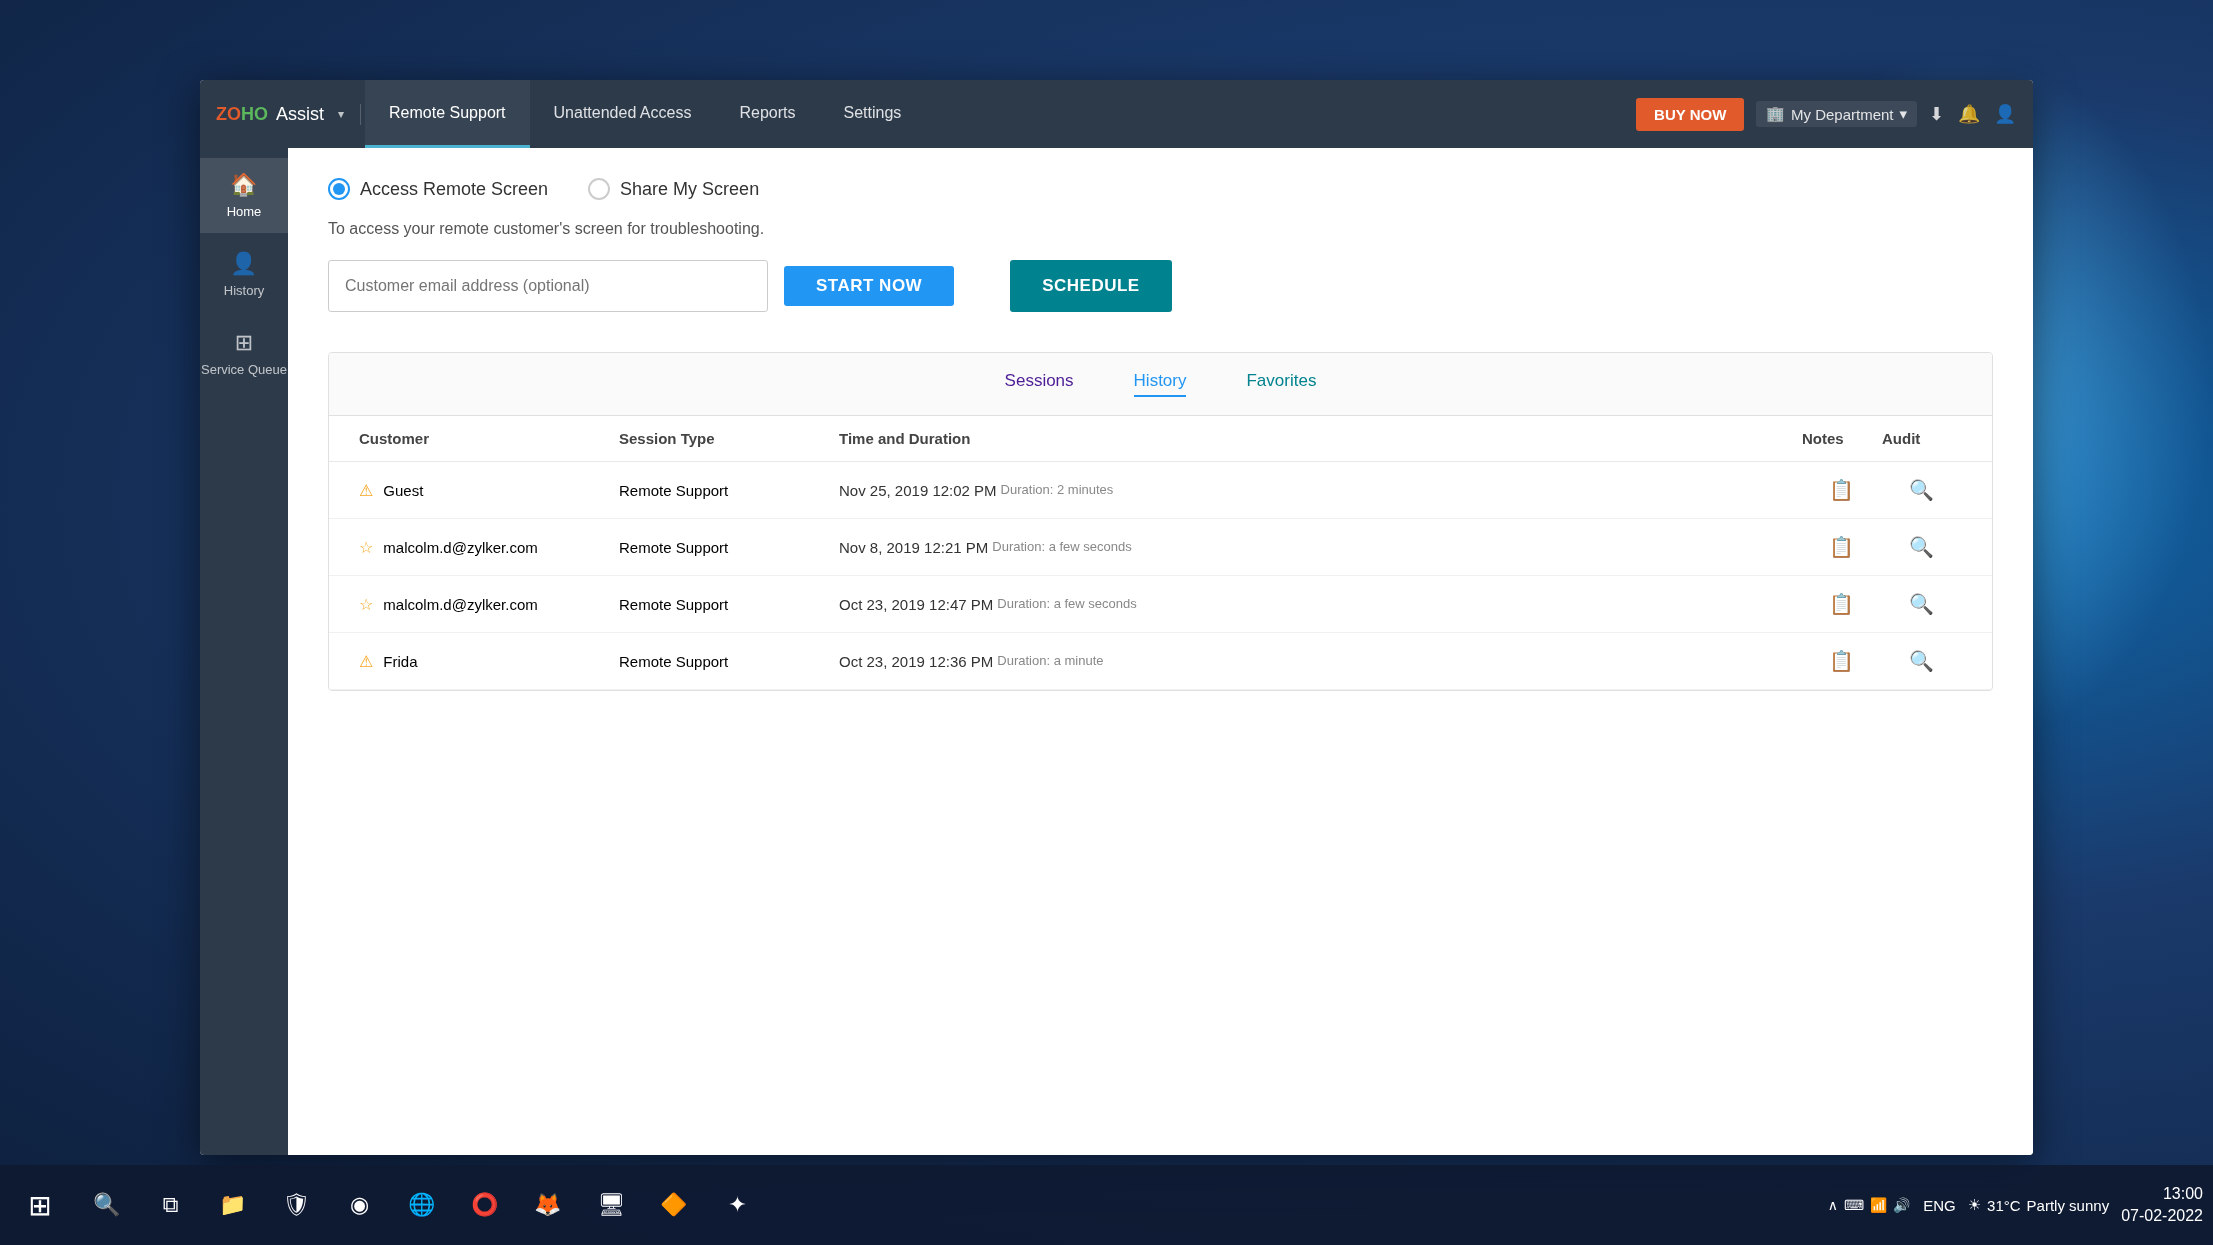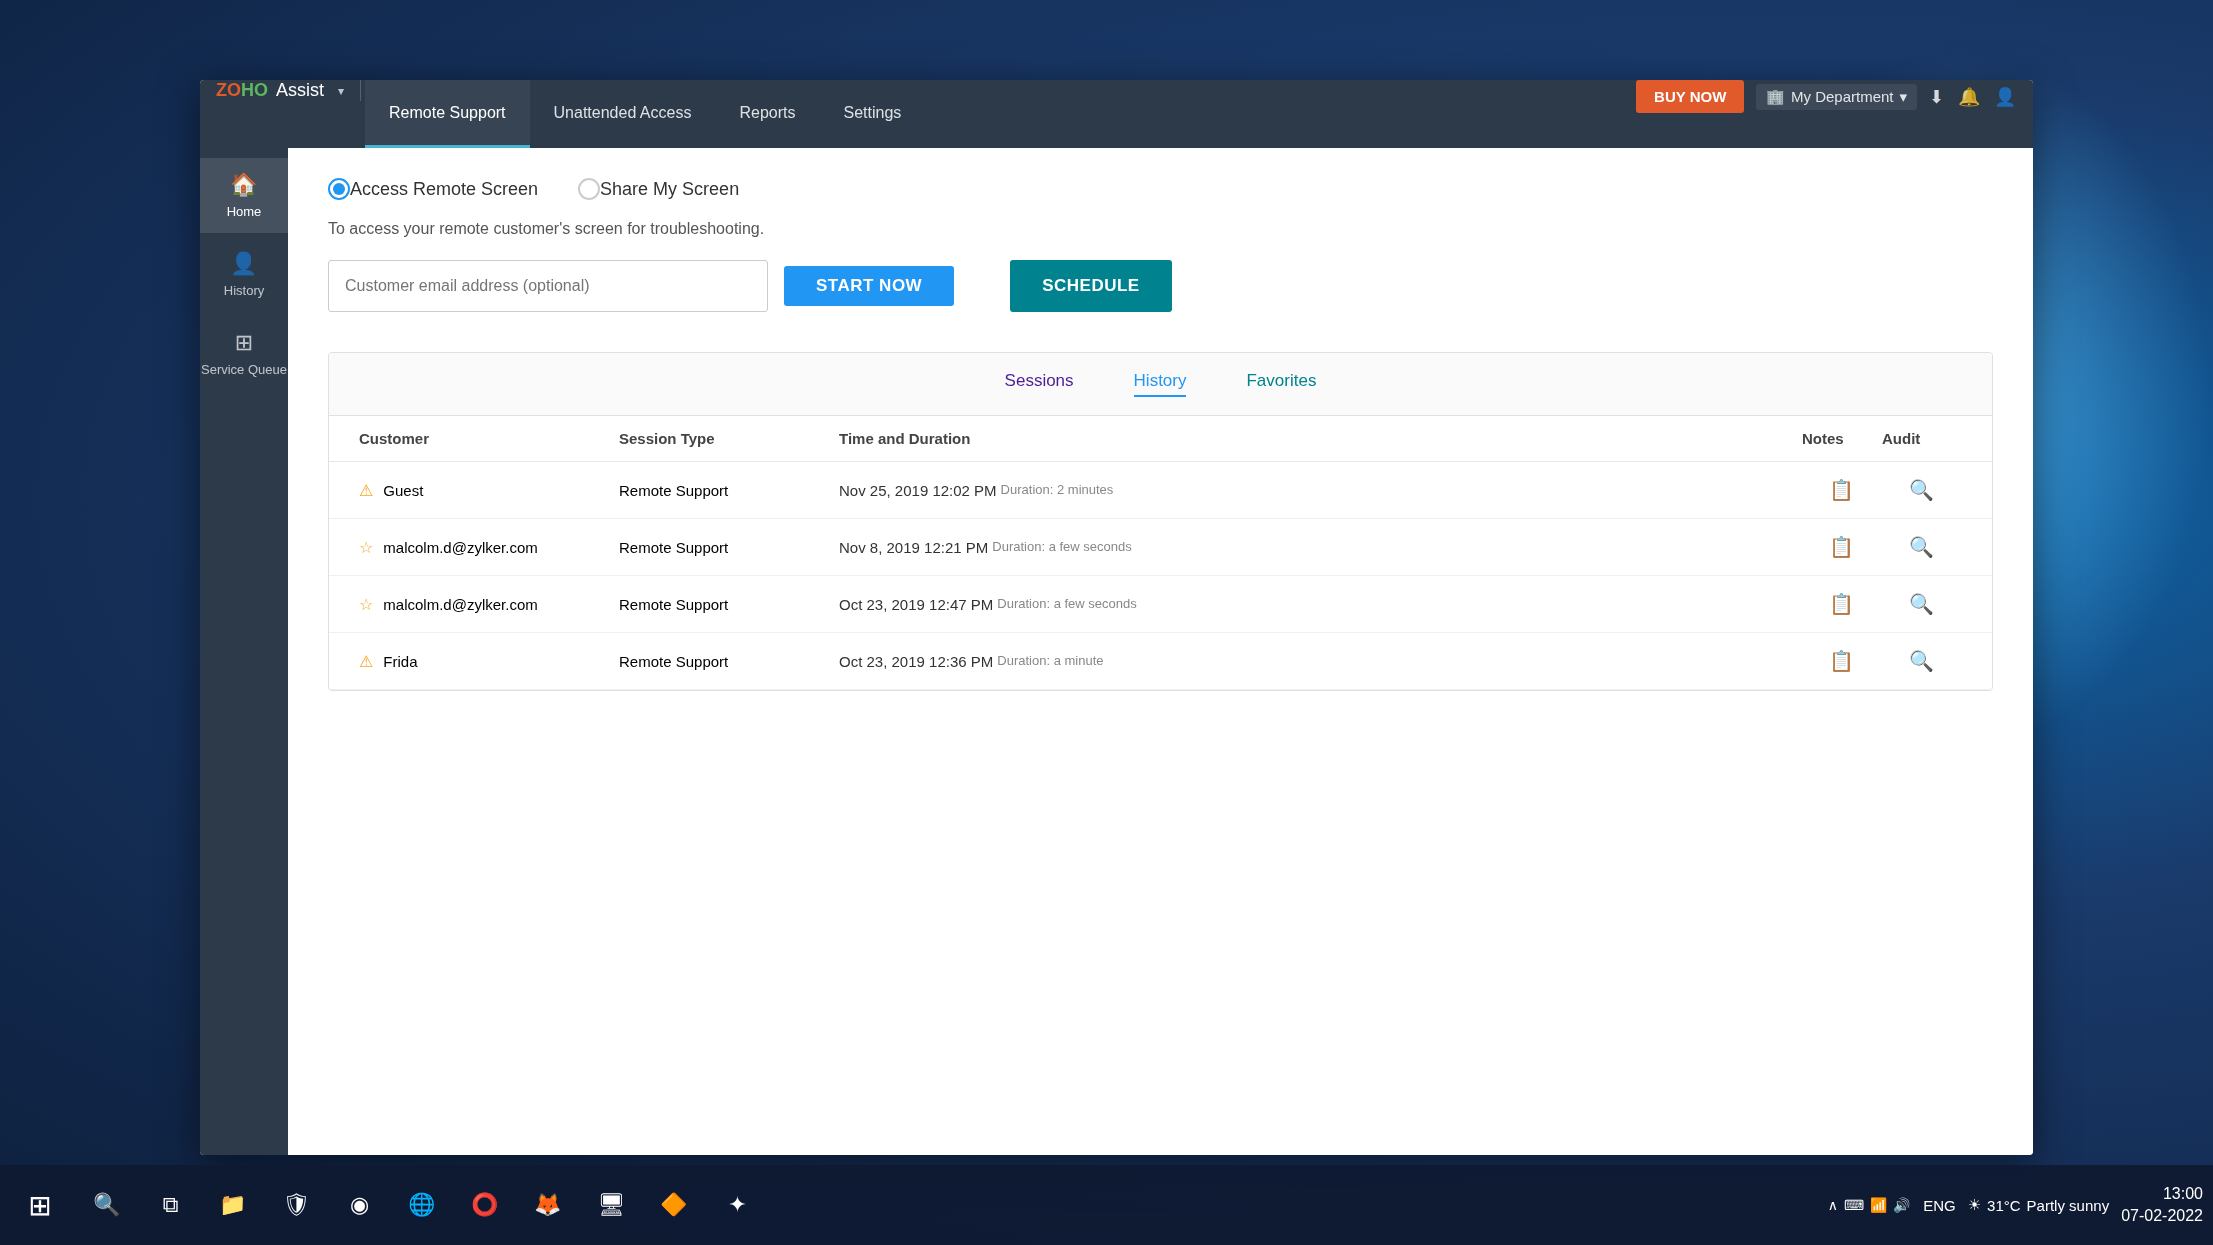--- a/index.html
+++ b/index.html
@@ -114,21 +114,21 @@
       border-radius: 4px;
       overflow: hidden;
       box-shadow: 0 8px 40px rgba(0,0,0,0.5);
     }
 
     
     .nav-bar {
       height: 68px;
       background: #2d3a4a;
       display: flex;
-      align-items: flex-start;
+      align-items: center;
       padding: 0 16px;
       gap: 0;
     }
 
     .nav-logo {
       display: flex;
       align-items: center;
       gap: 8px;
       padding: 0 16px 0 0;
       border-right: 1px solid rgba(255,255,255,0.2);
@@ -273,20 +273,21 @@
     .radio-section {
       display: flex;
       align-items: center;
       gap: 40px;
       margin-bottom: 20px;
     }
 
     .radio-option {
       display: flex;
       align-items: center;
+      gap: 10px;
       font-size: 18px;
       cursor: pointer;
       color: #333;
     }
 
     .radio-circle {
       width: 22px;
       height: 22px;
       border-radius: 50%;
       border: 2px solid #ccc;

